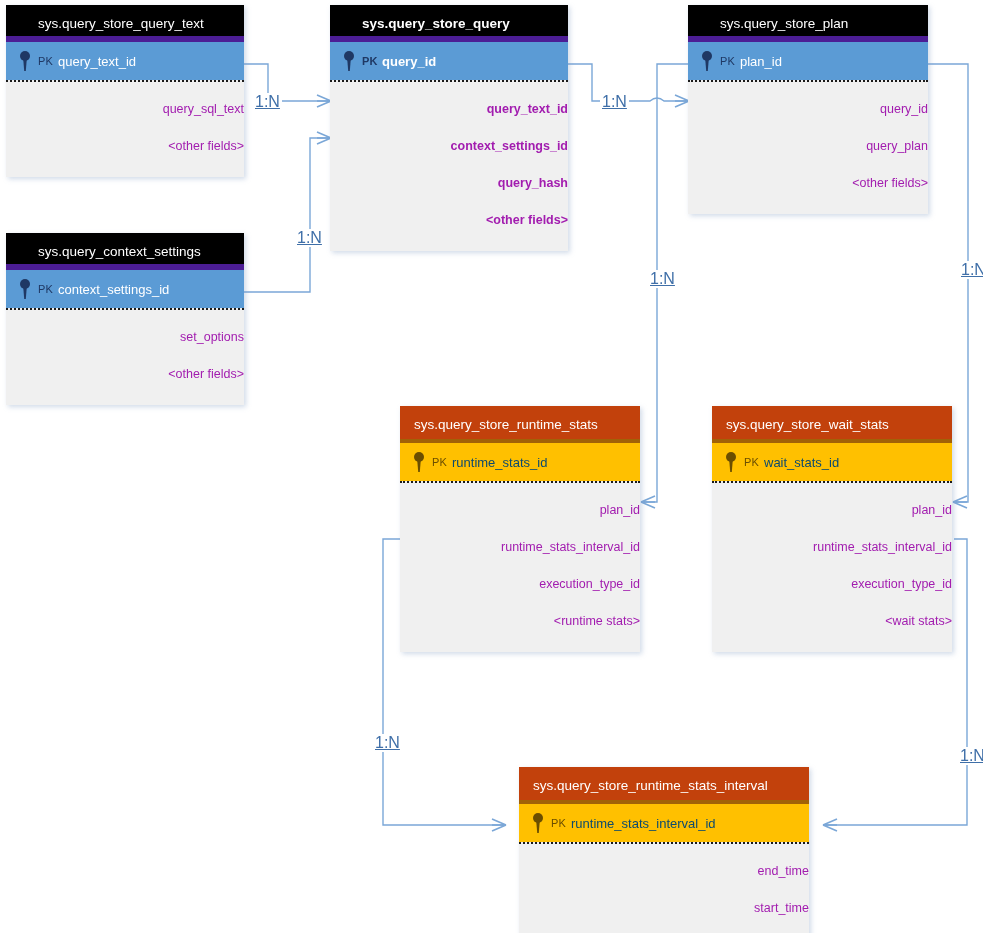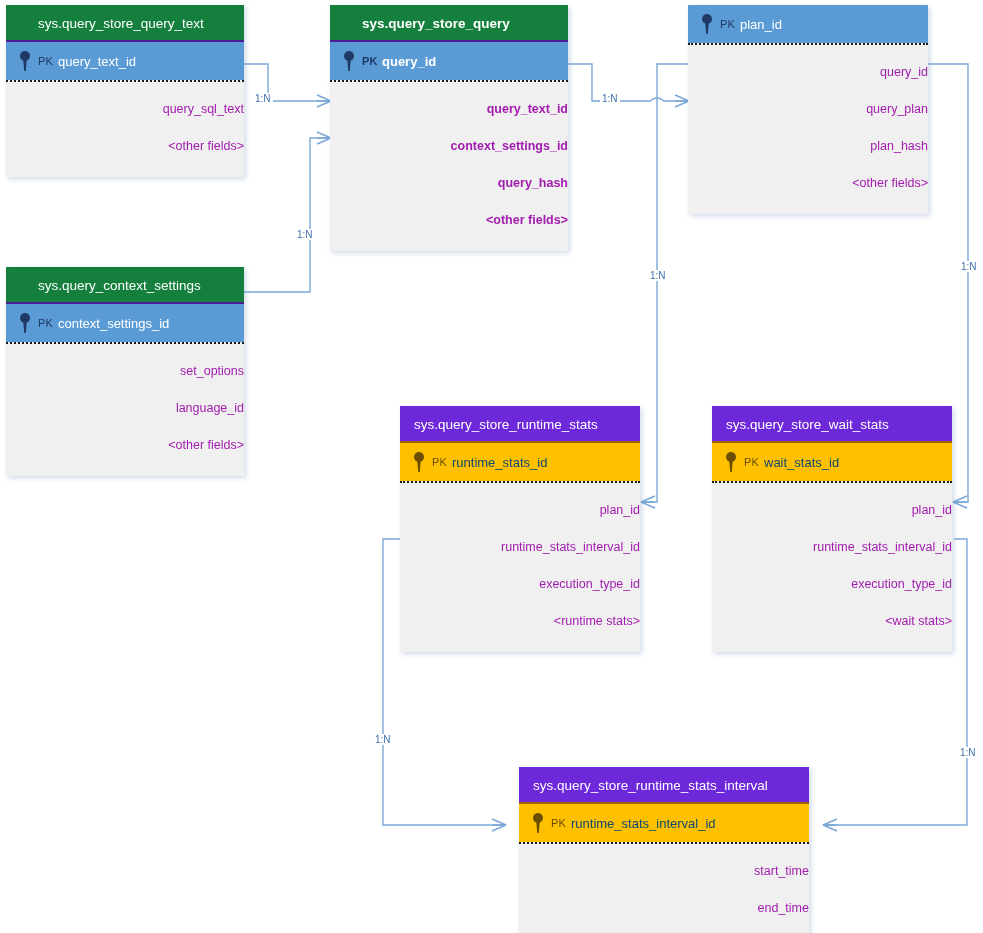--- a/index.html
+++ b/index.html
@@ -77,43 +77,44 @@
     height: 37px;
     line-height: 37px;
     padding-left: 52px;
     font-size: 12.5px;
     color: #a21caf;
     white-space: nowrap;
     text-align: right;
   }
 
   
-  .entity.blue .title { background: #15803d; border-bottom: 2px solid #4c1d95; padding-left: 32px; }
+  .entity.blue .title { background: #000000; border-bottom: 6px solid #4c1d95; padding-left: 32px; }
   .entity.blue .pk-row { background: #5b9bd5; }
   
-  .entity.orange .title { background: #6d28d9; border-bottom: 2px solid #a16207; }
+  .entity.orange .title { background: #c2410c; border-bottom: 4px solid #a16207; }
   .entity.orange .pk-row { background: #ffc000; }
   .entity.orange .pk-row .pk-label { color: #6b4e00; }
   .entity.orange .pk-row .fieldname { color: #0c4a6e; }
 
   
   #links {
     position: absolute;
     left: 0; top: 0;
     width: 983px;
     height: 933px;
     pointer-events: none;
   }
   .rel-label {
     position: absolute;
-    font-size: 10px;
+    font-size: 16px;
     color: #3f6fa8;
     background: #ffffff;
     padding: 0 2px;
     white-space: nowrap;
+    text-decoration: underline;
   }
 </style>
 </head>
 <body>
 
 <div id="canvas">
 
   <svg id="links" width="983" height="933" viewBox="0 0 983 933">
     <defs>
       <g id="crow">
@@ -181,49 +182,48 @@
     </div>
     <div class="body">
       <div class="fieldname">query_text_id</div>
       <div class="fieldname">context_settings_id</div>
       <div class="fieldname">query_hash</div>
       <div class="fieldname">&lt;other fields&gt;</div>
     </div>
   </div>
 
   <div class="entity blue" style="left:688px; top:5px; width:240px;">
+    <div class="title">sys.query_store_plan</div>
     <div class="pk-row">
       <svg class="key-icon" viewBox="0 0 12 20">
         <circle cx="6" cy="5" r="5" fill="#1F3864"></circle>
         <path d="M4.2,8 L7.8,8 L6.8,20 L5.2,20 Z" fill="#1F3864"></path>
       </svg>
       <span class="pk-label">PK</span>
       <span class="fieldname">plan_id</span>
     </div>
     <div class="body">
       <div class="fieldname">query_id</div>
       <div class="fieldname">query_plan</div>
-      <div class="fieldname">plan_hash</div>
-      <div class="fieldname">&lt;other fields&gt;</div>
-    </div>
-  </div>
-
-  <div class="entity blue" style="left:6px; top:233px; width:238px;margin-top:34px;">
+      <div class="fieldname">&lt;other fields&gt;</div>
+    </div>
+  </div>
+
+  <div class="entity blue" style="left:6px; top:233px; width:238px;">
     <div class="title">sys.query_context_settings</div>
     <div class="pk-row">
       <svg class="key-icon" viewBox="0 0 12 20">
         <circle cx="6" cy="5" r="5" fill="#1F3864"></circle>
         <path d="M4.2,8 L7.8,8 L6.8,20 L5.2,20 Z" fill="#1F3864"></path>
       </svg>
       <span class="pk-label">PK</span>
       <span class="fieldname">context_settings_id</span>
     </div>
     <div class="body">
       <div class="fieldname">set_options</div>
-      <div class="fieldname">language_id</div>
       <div class="fieldname">&lt;other fields&gt;</div>
     </div>
   </div>
 
   <div class="entity orange" style="left:400px; top:406px; width:240px;">
     <div class="title">sys.query_store_runtime_stats</div>
     <div class="pk-row">
       <svg class="key-icon" viewBox="0 0 12 20">
         <circle cx="6" cy="5" r="5" fill="#6B4E00"></circle>
         <path d="M4.2,8 L7.8,8 L6.8,20 L5.2,20 Z" fill="#6B4E00"></path>
@@ -261,18 +261,18 @@
     <div class="title">sys.query_store_runtime_stats_interval</div>
     <div class="pk-row">
       <svg class="key-icon" viewBox="0 0 12 20">
         <circle cx="6" cy="5" r="5" fill="#6B4E00"></circle>
         <path d="M4.2,8 L7.8,8 L6.8,20 L5.2,20 Z" fill="#6B4E00"></path>
       </svg>
       <span class="pk-label">PK</span>
       <span class="fieldname">runtime_stats_interval_id</span>
     </div>
     <div class="body">
+      <div class="fieldname">end_time</div>
       <div class="fieldname">start_time</div>
-      <div class="fieldname">end_time</div>
     </div>
   </div>
 
 </div>
 
 </body></html>

